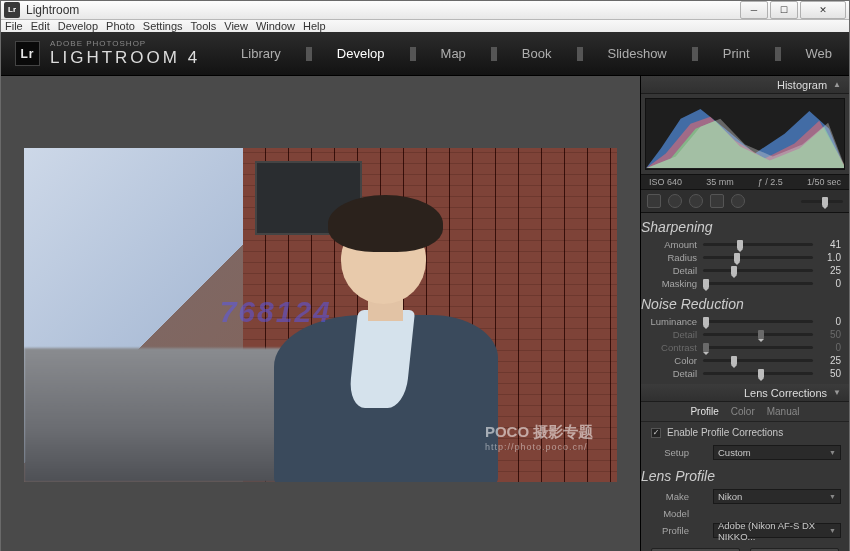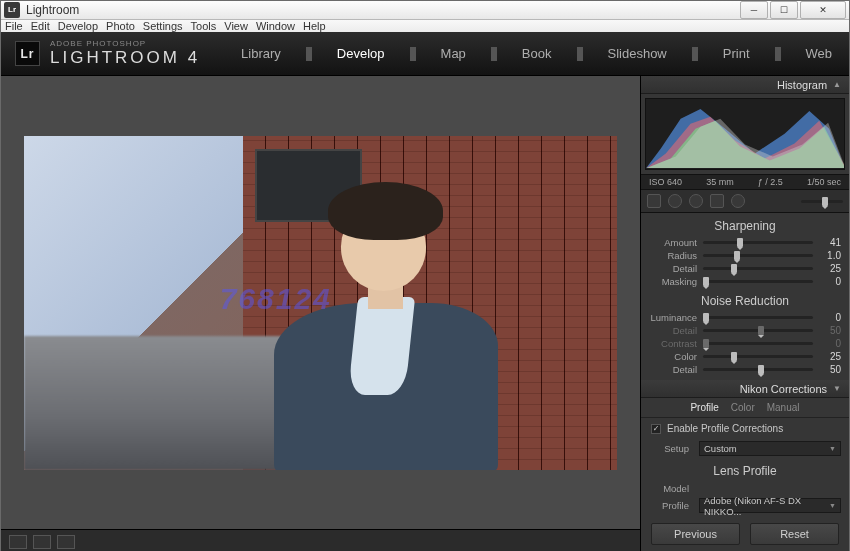--- a/index.html
+++ b/index.html
@@ -44,32 +44,32 @@
 .tb { width: 18px; height: 14px; border: 1px solid #555; background:#333; }
 .right { width: 209px; background: #363636; border-left: 1px solid #000; display: flex; flex-direction: column; font-size: 10px; color: #bcbcbc; overflow: hidden; }
 .panel-head { height: 18px; background: linear-gradient(#3b3b3b,#303030); border-bottom: 1px solid #1c1c1c; display: flex; align-items: center; justify-content: flex-end; padding: 0 8px; font-size: 11px; color: #ddd; }
 .panel-head .tri { margin-left: 6px; font-size: 8px; color:#999; }
 .histo { height: 72px; margin: 4px; background: #1e1e1e; border: 1px solid #111; position: relative; overflow: hidden; }
 .histo svg { position:absolute; inset:0; }
 .camera-line { display: flex; justify-content: space-between; padding: 2px 8px; color: #aaa; font-size: 9px; background:#222; border-top:1px solid #111; }
 .tooliconbar { height: 24px; background:#2e2e2e; border-top:1px solid #111; border-bottom:1px solid #111; display:flex; align-items:center; padding:0 6px; gap:7px; }
 .tic { width:14px; height:14px; border:1px solid #555; background:#383838; border-radius:2px; }
 .tic.circle { border-radius:50%; }
-.section-title { text-align: center; color: #ccc; padding: 6px 0 3px; font-size: 12px; }
+.section-title { text-align: left; color: #ccc; padding: 6px 0 3px; font-size: 14px; font-style: italic; }
 .slider-row { display: flex; align-items: center; padding: 1px 8px; gap: 6px; }
 .slabel { width: 48px; text-align: right; color: #a6a6a6; font-size: 9.5px; }
 .svalue { width: 22px; text-align: right; color: #d8d8d8; font-size: 10px; }
 .strack { flex: 1; height: 3px; background: #232323; border-radius: 2px; position: relative; }
 .sthumb { position: absolute; top: -3px; width: 6px; height: 9px; background: #bcbcbc; border-radius: 1px; }
 .sthumb::after{content:"";position:absolute;left:0;right:0;bottom:-3px;border-left:3px solid transparent;border-right:3px solid transparent;border-top:3px solid #bcbcbc;}
 .disabled .slabel, .disabled .svalue { color:#6a6a6a; }
 .disabled .sthumb { background:#6a6a6a; }
 .tabs { display: flex; justify-content: center; gap: 12px; padding: 4px 0; font-size: 10px; color:#888; border-bottom:1px solid #222; }
 .tabs .act { color:#e4e4e4; }
-.form-row { display: flex; align-items: center; padding: 2px 8px; gap: 10px; }
+.form-row { display: flex; align-items: center; padding: 2px 8px; gap: 24px; }
 .flabel { width: 40px; text-align: right; font-size: 9.5px; color: #a6a6a6; }
 .fsel { flex: 1; height: 15px; background: #2a2a2a; border: 1px solid #191919; color: #c8c8c8; font-size: 9.5px; padding: 0 4px; display:flex; align-items:center; justify-content:space-between; }
 .fsel .dd { font-size:7px; color:#888; }
 .chk-row { display:flex; align-items:center; padding:5px 10px; gap:6px; font-size:10px; color:#c8c8c8; }
 .chk { width:10px; height:10px; background:#222; border:1px solid #555; display:flex; align-items:center; justify-content:center; font-size:8px; color:#ccc; }
 .btn-row { display:flex; gap:10px; padding:8px 10px; }
 .pbtn { flex:1; height:22px; background:linear-gradient(#484848,#3a3a3a); border:1px solid #222; color:#d0d0d0; font-size:11px; display:flex; align-items:center; justify-content:center; border-radius:2px; }
 </style>
 </head>
 <body>
@@ -129,20 +129,21 @@
             <div class="windowbox"></div>
             <div class="street"></div>
             <div class="person">
               <div class="jacket"></div>
               <div class="shirt"></div>
               <div class="neck"></div>
               <div class="face"></div>
               <div class="hair"></div>
             </div>
             <div class="wm1">768124</div>
+            <div class="wm2"><span>POCO 摄影专题</span><small>http://photo.poco.cn/</small></div>
           </div>
         </div>
         <div class="toolbar-bottom">
           <div class="tb"></div>
           <div class="tb"></div>
           <div class="tb"></div>
         </div>
       </div>
 
       <div class="right">
@@ -241,41 +242,48 @@
             <div class="slider-row">
               <div class="slabel">Detail</div>
               <div class="strack">
                 <div class="sthumb" style="left: 50%;"></div>
               </div>
               <div class="svalue">50</div>
             </div>
           </div>
 
         <div class="panel-head" style="margin-top:4px">
-            <span>Nikon Corrections</span>
+            <span>Lens Corrections</span>
             <span class="tri">▼</span>
           </div>
         <div class="tabs">
           <span class="act">Profile</span>
           <span>Color</span>
           <span>Manual</span>
         </div>
         <div class="chk-row">
           <div class="chk">✓</div>
           <span>Enable Profile Corrections</span>
         </div>
         <div class="form-row">
           <div class="flabel">Setup</div>
           <div class="fsel">
               <span>Custom</span>
               <span class="dd">▼</span>
             </div>
         </div>
         <div class="section-title">Lens Profile</div>
         <div class="form-row">
+          <div class="flabel">Make</div>
+          <div class="fsel">
+              <span>Nikon</span>
+              <span class="dd">▼</span>
+            </div>
+        </div>
+        <div class="form-row">
           <div class="flabel">Model</div>
         </div>
         <div class="form-row">
           <div class="flabel">Profile</div>
           <div class="fsel">
               <span>Adobe (Nikon AF-S DX NIKKO...</span>
               <span class="dd">▼</span>
             </div>
         </div>
         <div class="btn-row">

